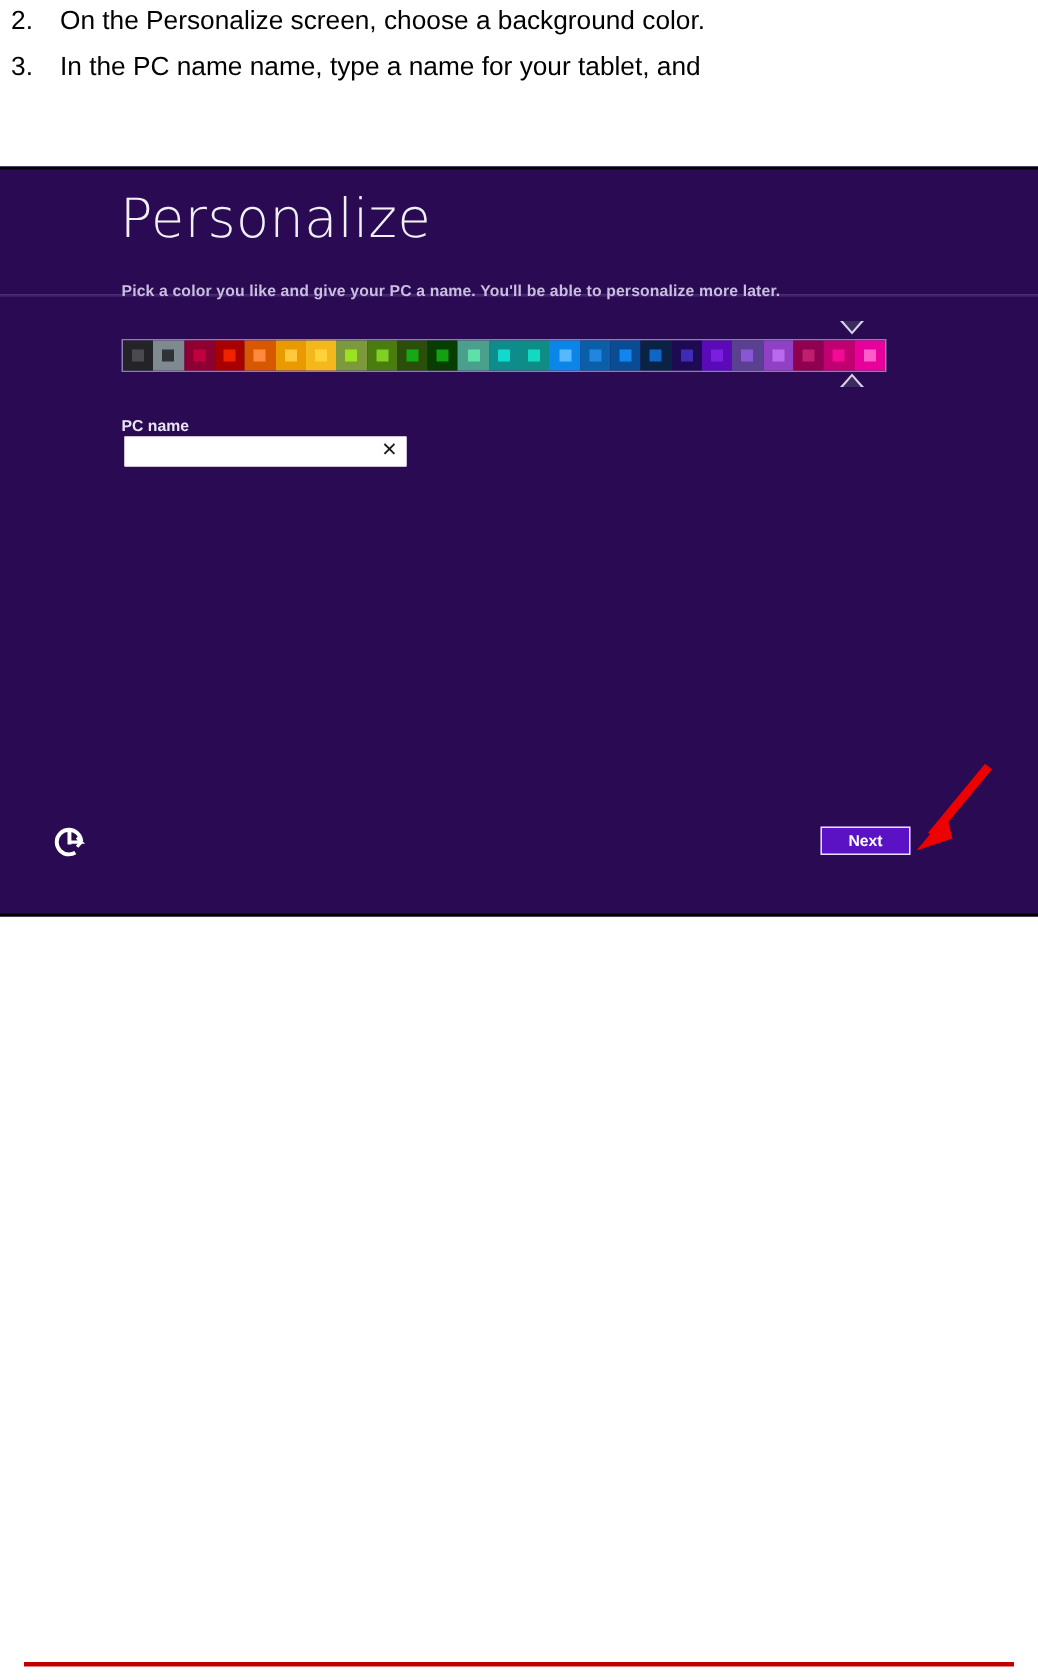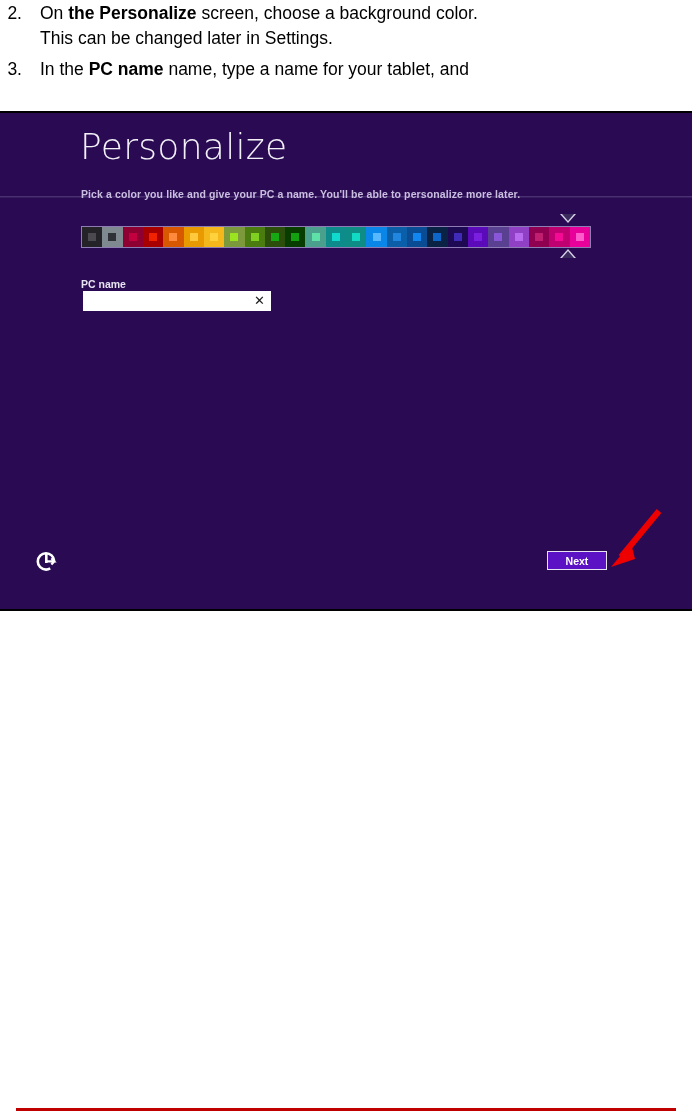--- a/index.html
+++ b/index.html
@@ -40,21 +40,21 @@
   .step-body {
     flex: 1 1 auto;
     max-width: 518px;
     text-align: justify;
     text-justify: inter-word;
   }
   .step-body .line2 {
     display: block;
     text-align: left;
   }
-  .b { font-weight: bold; }
+  .b { font-weight: normal; }
 
   
   .shot {
     position: absolute;
     left: 0;
     top: 111px;
     width: 692px;
     height: 500px;
     background: #2A0A52;
     border-top: 2px solid #000000;
@@ -259,21 +259,20 @@
 </style>
 </head>
 <body>
 
 <div class="doc-steps">
 
   <div class="step-row">
     <div class="step-num">2.</div>
     <div class="step-body">
       <span>On </span><span class="b">the Personalize</span><span> screen, choose a background color.</span>
-      <span class="line2">This can be changed later in Settings.</span>
     </div>
   </div>
 
   <div class="step-row">
     <div class="step-num">3.</div>
     <div class="step-body">
       <span>In the </span><span class="b">PC name</span><span> name, type a name for your tablet, and</span>
     </div>
   </div>
 

